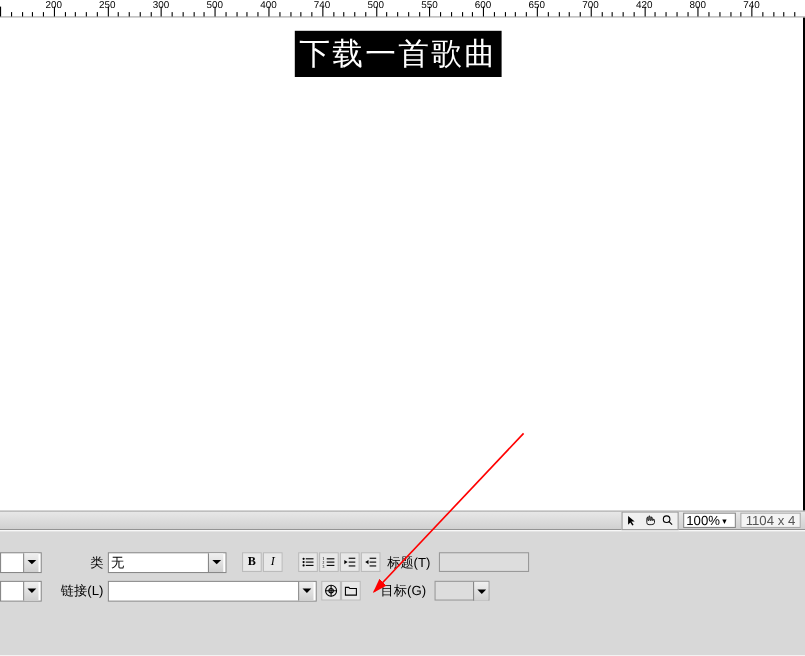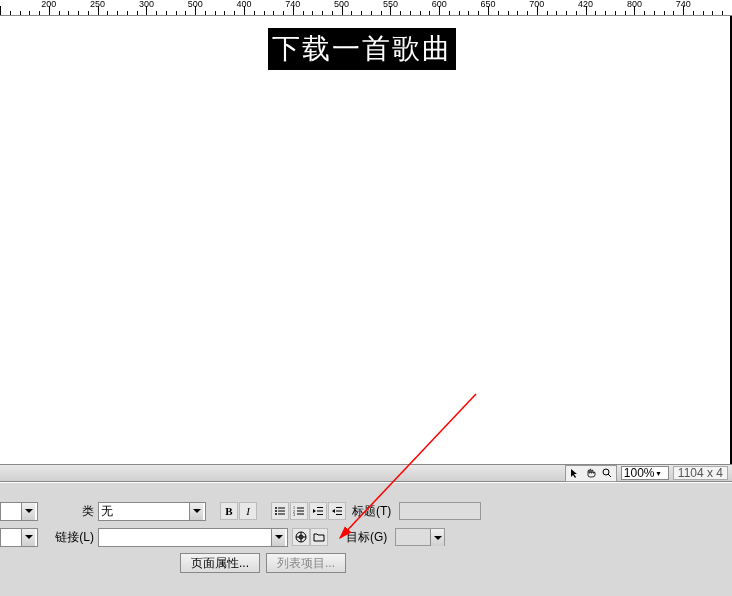--- a/index.html
+++ b/index.html
@@ -412,17 +412,13 @@
         </svg>
     </div>
     <div style="width:18px;"></div>
     <div class="lbl">目标(G)</div>
     <div style="width:4px;"></div>
     <div class="small-readonly">
       <span class="dd-arrow" style="margin-left:auto;"></span>
     </div>
   </div>
 
-  <div class="prop-row" style="padding-left:180px; gap:6px;">
-    <div class="btn">页面属性...</div>
-    <div class="btn disabled">列表项目...</div>
-  </div>
 </div>
 
 </body></html>

